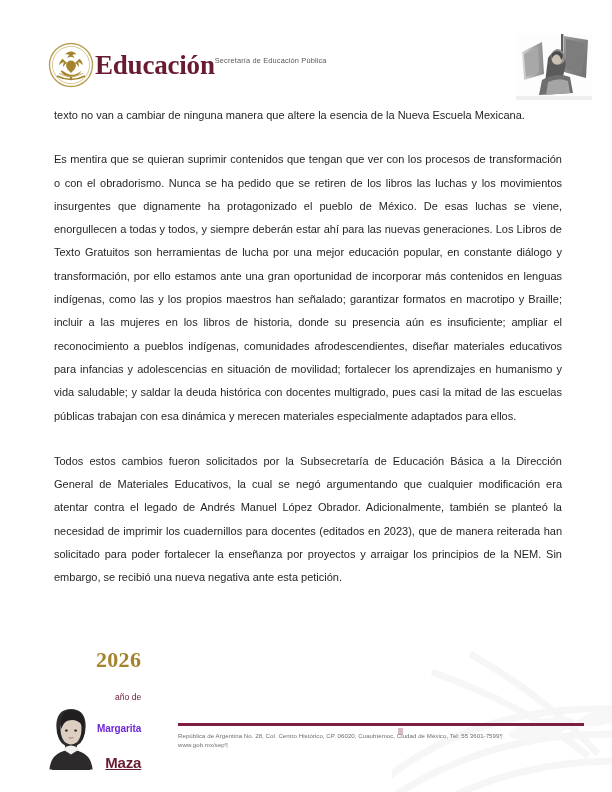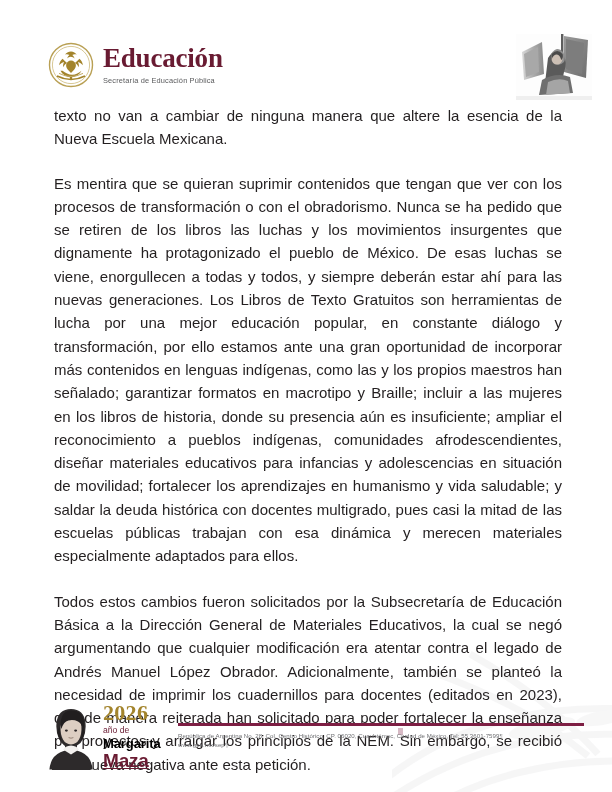--- a/index.html
+++ b/index.html
@@ -50,23 +50,23 @@
     top: 12px;
     display: flex;
     align-items: center;
   }
   .seal {
     width: 46px;
     height: 46px;
     flex: 0 0 auto;
   }
   .brand-text {
-    margin-left: 9px;
-    display: flex;
-    flex-direction: column;
+    margin-left: 1px;
+    display: flex;
+    flex-direction: row;
     justify-content: center;
   }
   .brand-title {
     font-family: "Liberation Serif", serif;
     font-size: 27px;
     line-height: 27px;
     font-weight: 700;
     color: #691b32;
     letter-spacing: -0.2px;
   }
@@ -89,21 +89,21 @@
 
   
   .content {
     position: absolute;
     left: 54px;
     top: 104px;
     width: 508px;
     z-index: 2;
   }
   .para {
-    font-size: 15px;
+    font-size: 11px;
     line-height: 23.3px;
     text-align: justify;
     color: #231f20;
     margin: 0 0 22px 0;
     hyphens: none;
   }
   .para:last-child { margin-bottom: 14px; }
   .para.tight { margin-bottom: 21px; }
 
   
@@ -121,48 +121,48 @@
     bottom: 6px;
     display: flex;
     align-items: flex-end;
   }
   .portrait {
     width: 50px;
     height: 66px;
     flex: 0 0 auto;
   }
   .anniv {
-    margin-left: 7px;
     display: flex;
     flex-direction: column;
-    align-items: flex-start;
+    align-items: flex-end;
     line-height: 1;
+    gap: 20px;
   }
   .anniv-year {
     font-family: "Liberation Serif", serif;
     font-size: 22px;
     font-weight: 700;
     color: #a3842c;
     letter-spacing: 0.3px;
   }
   .anniv-of {
     font-size: 8.6px;
     font-weight: 400;
     color: #691b32;
     margin-top: 2px;
   }
   .anniv-name1 {
-    font-size: 13px;
-    font-weight: 700;
-    color: #000000;
+    font-size: 10px;
+    font-weight: 700;
+    color: #6d28d9;
     margin-top: 2px;
     letter-spacing: -0.1px;
   }
   .anniv-name2 {
-    font-size: 19px;
+    font-size: 15px;
     font-weight: 700;
     color: #691b32;
     margin-top: 1px;
     letter-spacing: -0.2px;
     text-decoration: underline;
   }
 
   .footer-right {
     position: absolute;
     left: 178px;

